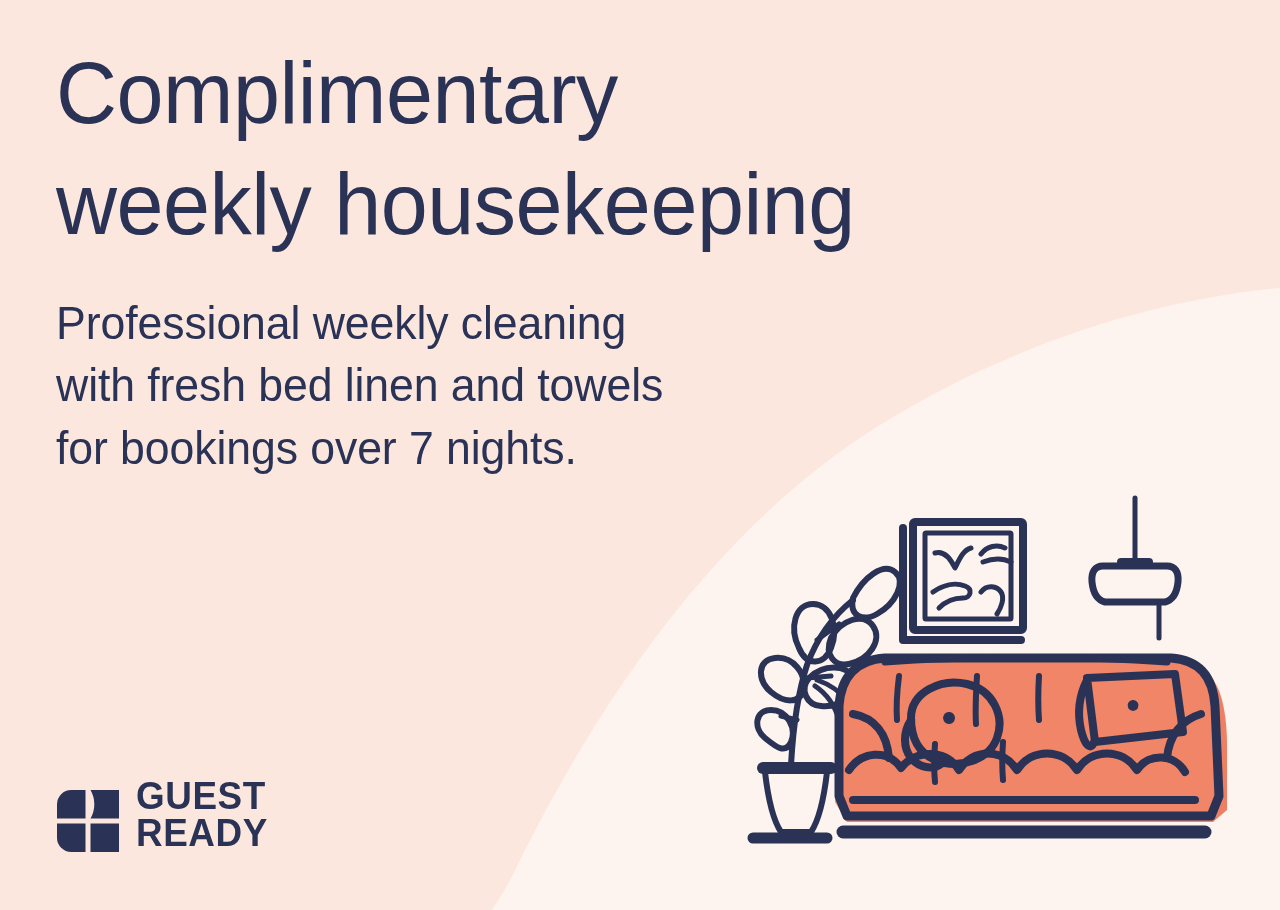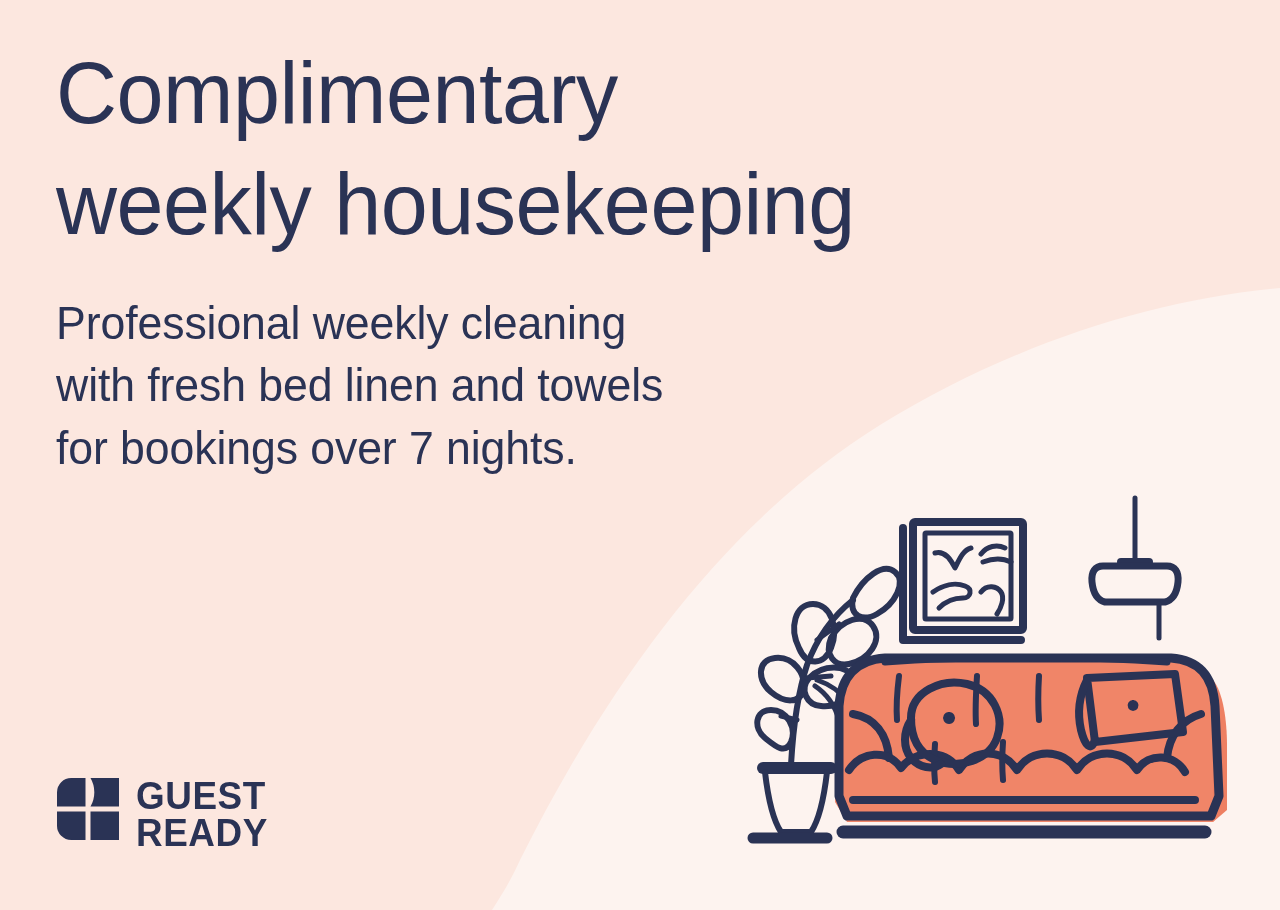--- a/index.html
+++ b/index.html
@@ -66,21 +66,21 @@
     transform-origin: left top;
     white-space: pre-line;
   }
 
   
   .logo {
     position: absolute;
     left: 57px;
     top: 778px;
     display: flex;
-    align-items: flex-start;
+    align-items: flex-end;
     gap: 17px;
   }
   .logo-mark { display: block; }
   .logo-words {
     display: flex;
     flex-direction: column;
     line-height: 0.97;
   }
   .logo-words span {
     color: #2A3355;

